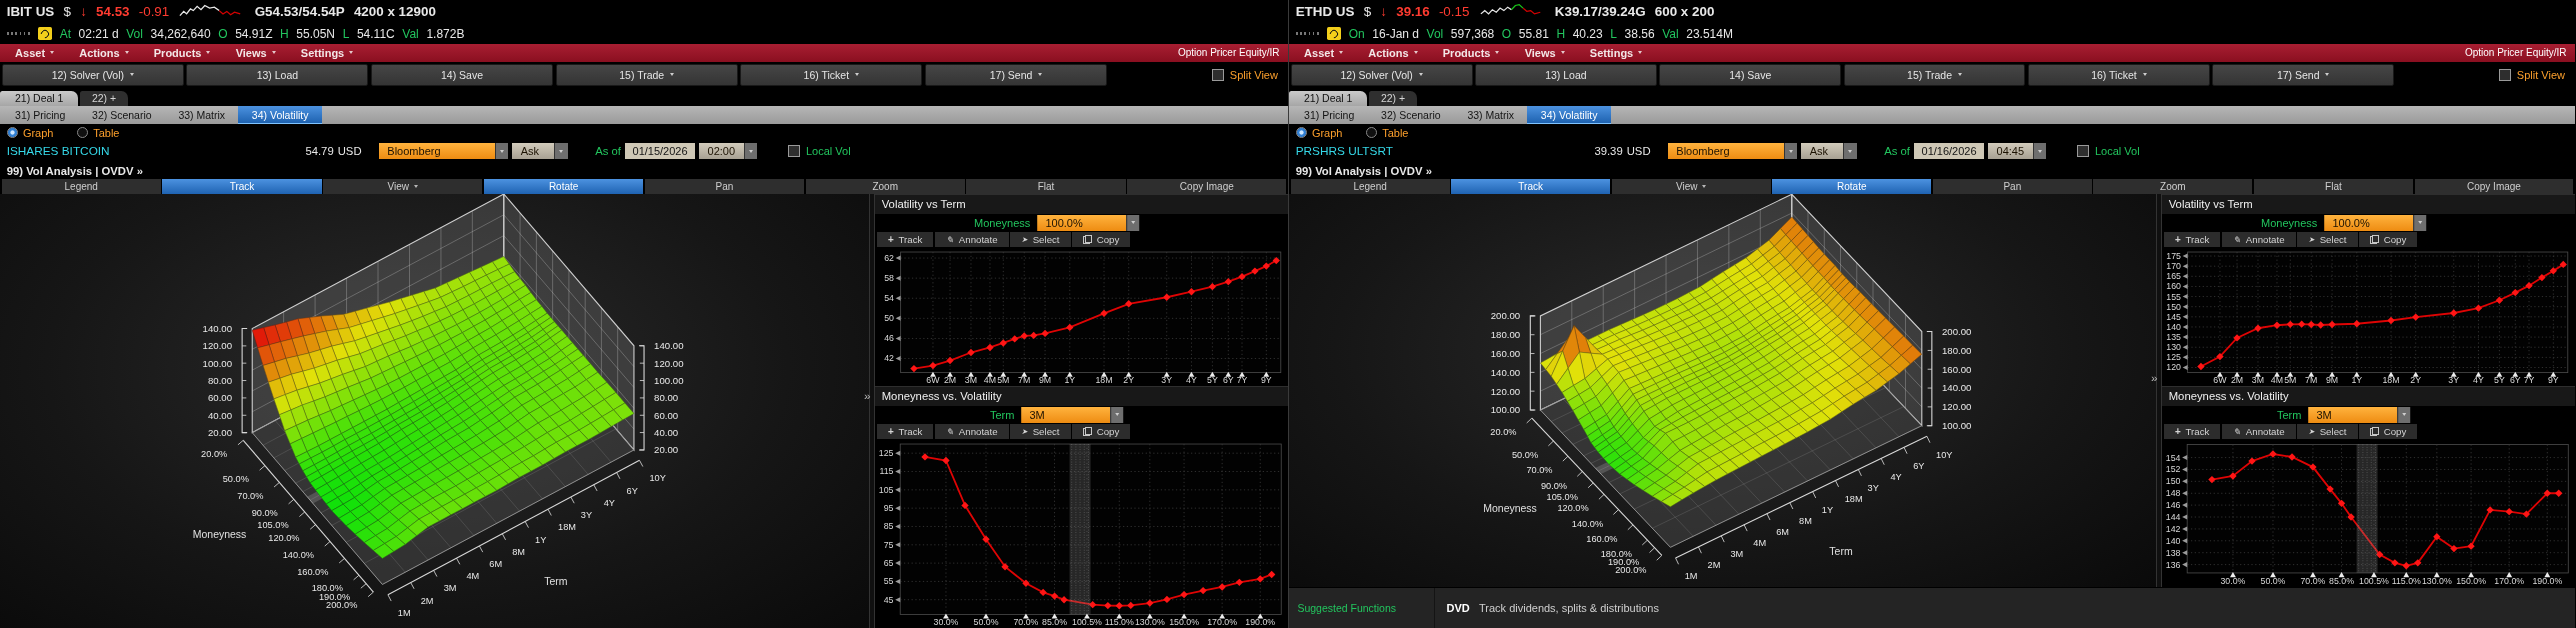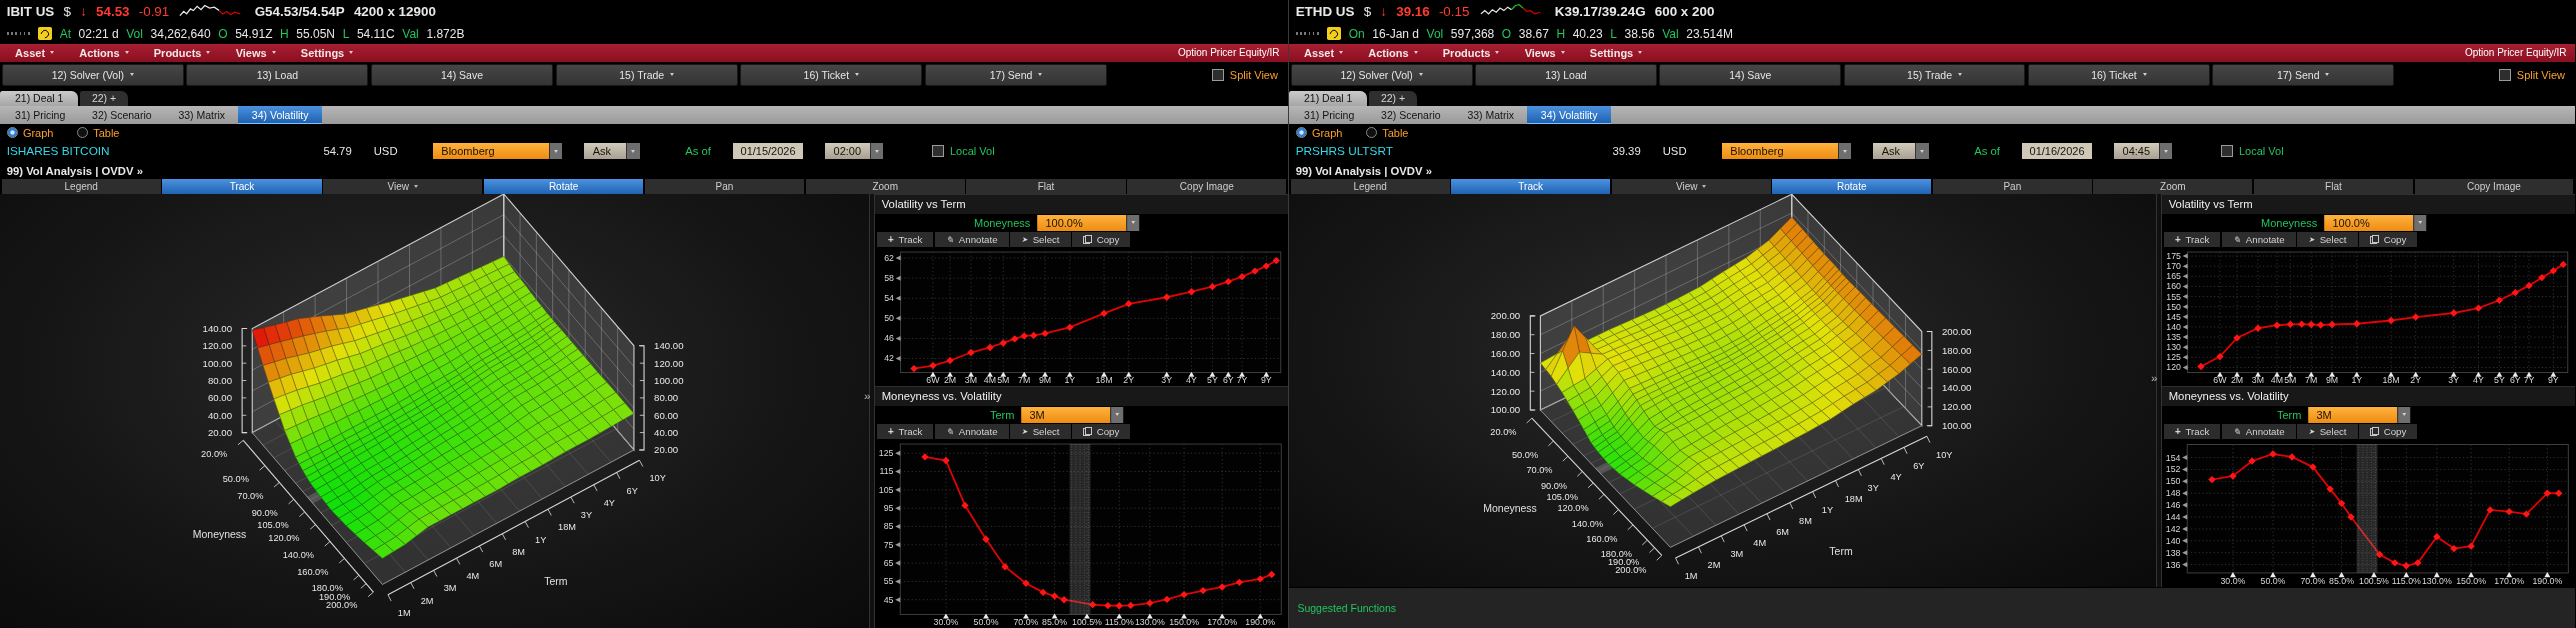--- a/index.html
+++ b/index.html
@@ -38,21 +38,21 @@
   .plustab{background:#2f2f2f;color:#d5d5d5;font-size:10.5px;padding:1.7px 11.8px;border-radius:2.5px 6.7px 0 0;}
   .subtabs{height:18.5px;background:linear-gradient(#b6b6b6,#9a9a9a);display:flex;align-items:stretch;font-size:10.5px;color:#141414;padding-left:1.7px;}
   .stab{display:flex;align-items:center;padding:0 13.4px;cursor:pointer;}
   .stab.active{background:linear-gradient(#4c92e0,#1e62b0);color:#fff;border-bottom:1.7px solid #7fc4ff;}
 
   
   .ctl1{height:15px;display:flex;align-items:center;gap:23.5px;padding:0.8px 6.7px 0;font-size:11px;}
   .radio{display:flex;align-items:center;gap:5px;color:#fb9f2c;}
   .rdot{width:9.2px;height:9.2px;border-radius:50%;border:0.8px solid #888;background:#101010;display:inline-block;}
   .radio.sel .rdot{background:radial-gradient(circle,#cfe7ff 0 1.7px,#2f7fd4 2.5px 4.2px,#0c2d52 5px);}
-  .ctl2{height:22px;display:flex;align-items:center;gap:22px;padding:0 6.7px;font-size:11.3px;}
+  .ctl2{height:22px;display:flex;align-items:center;gap:4px;padding:0 6.7px;font-size:11.3px;}
   .sec{color:#35d8e8;width:277px;font-size:11.8px;}
   .prc{width:46px;text-align:right;}
   .usd{margin-right:13.4px;}
   .dd{display:inline-flex;align-items:stretch;height:16px;}
   .dd b{background:linear-gradient(#ffb33e,#ee8c12);color:#1c1202;font-weight:400;padding:0 8.4px;min-width:99px;display:flex;align-items:center;font-size:11px;}
   .dd.gray b{background:linear-gradient(#d2cbbb,#a8a193);min-width:25px;}
   .dd.sm b{min-width:72px;height:16px;}
   .dbox{width:12.6px;background:#6e6e6e;display:flex;align-items:center;justify-content:center;border-left:0.8px solid #333;color:#e0e0e0;}
   .asof{margin-left:23.5px;}
   .field{background:#cfc8b6;color:#141414;height:16px;display:flex;align-items:center;padding:0 7.6px;font-size:11px;}
@@ -1145,21 +1145,21 @@
       <span>600 x 200</span>
     </div>
     <div class="trow2">
       <span class="dotstrip"></span>
       <span class="gauge"></span>
       <span class="amb">On</span>
       <span>16-Jan d</span>
       <span class="amb">Vol</span>
       <span>597,368</span>
       <span class="amb">O</span>
-      <span>38.67</span>
+      <span>55.81</span>
       <span class="amb">H</span>
       <span>40.23</span>
       <span class="amb">L</span>
       <span>38.56</span>
       <span class="amb">Val</span>
       <span>23.514M</span>
     </div>
     <nav class="redbar">
       <span class="mitem">
           <span>Asset</span>
@@ -2152,16 +2152,20 @@
               <path d="M 413.6 158 l -3.5 6 h 7 z" fill="#ededed"></path>
               <text x="413.6" y="172" class="xlab">170.0%</text>
               <path d="M 459.0 158 l -3.5 6 h 7 z" fill="#ededed"></path>
               <text x="459.0" y="172" class="xlab">190.0%</text>
             </svg>
         </div>
       </aside>
     </div>
     <footer class="statusbar">
       <span class="sug amb">Suggested Functions</span>
+      <span class="sitem">
+          <b>DVD</b>
+          <span>Track dividends, splits &amp; distributions</span>
+        </span>
     </footer>
   </section>
 </div>
 
 
 </body></html>

